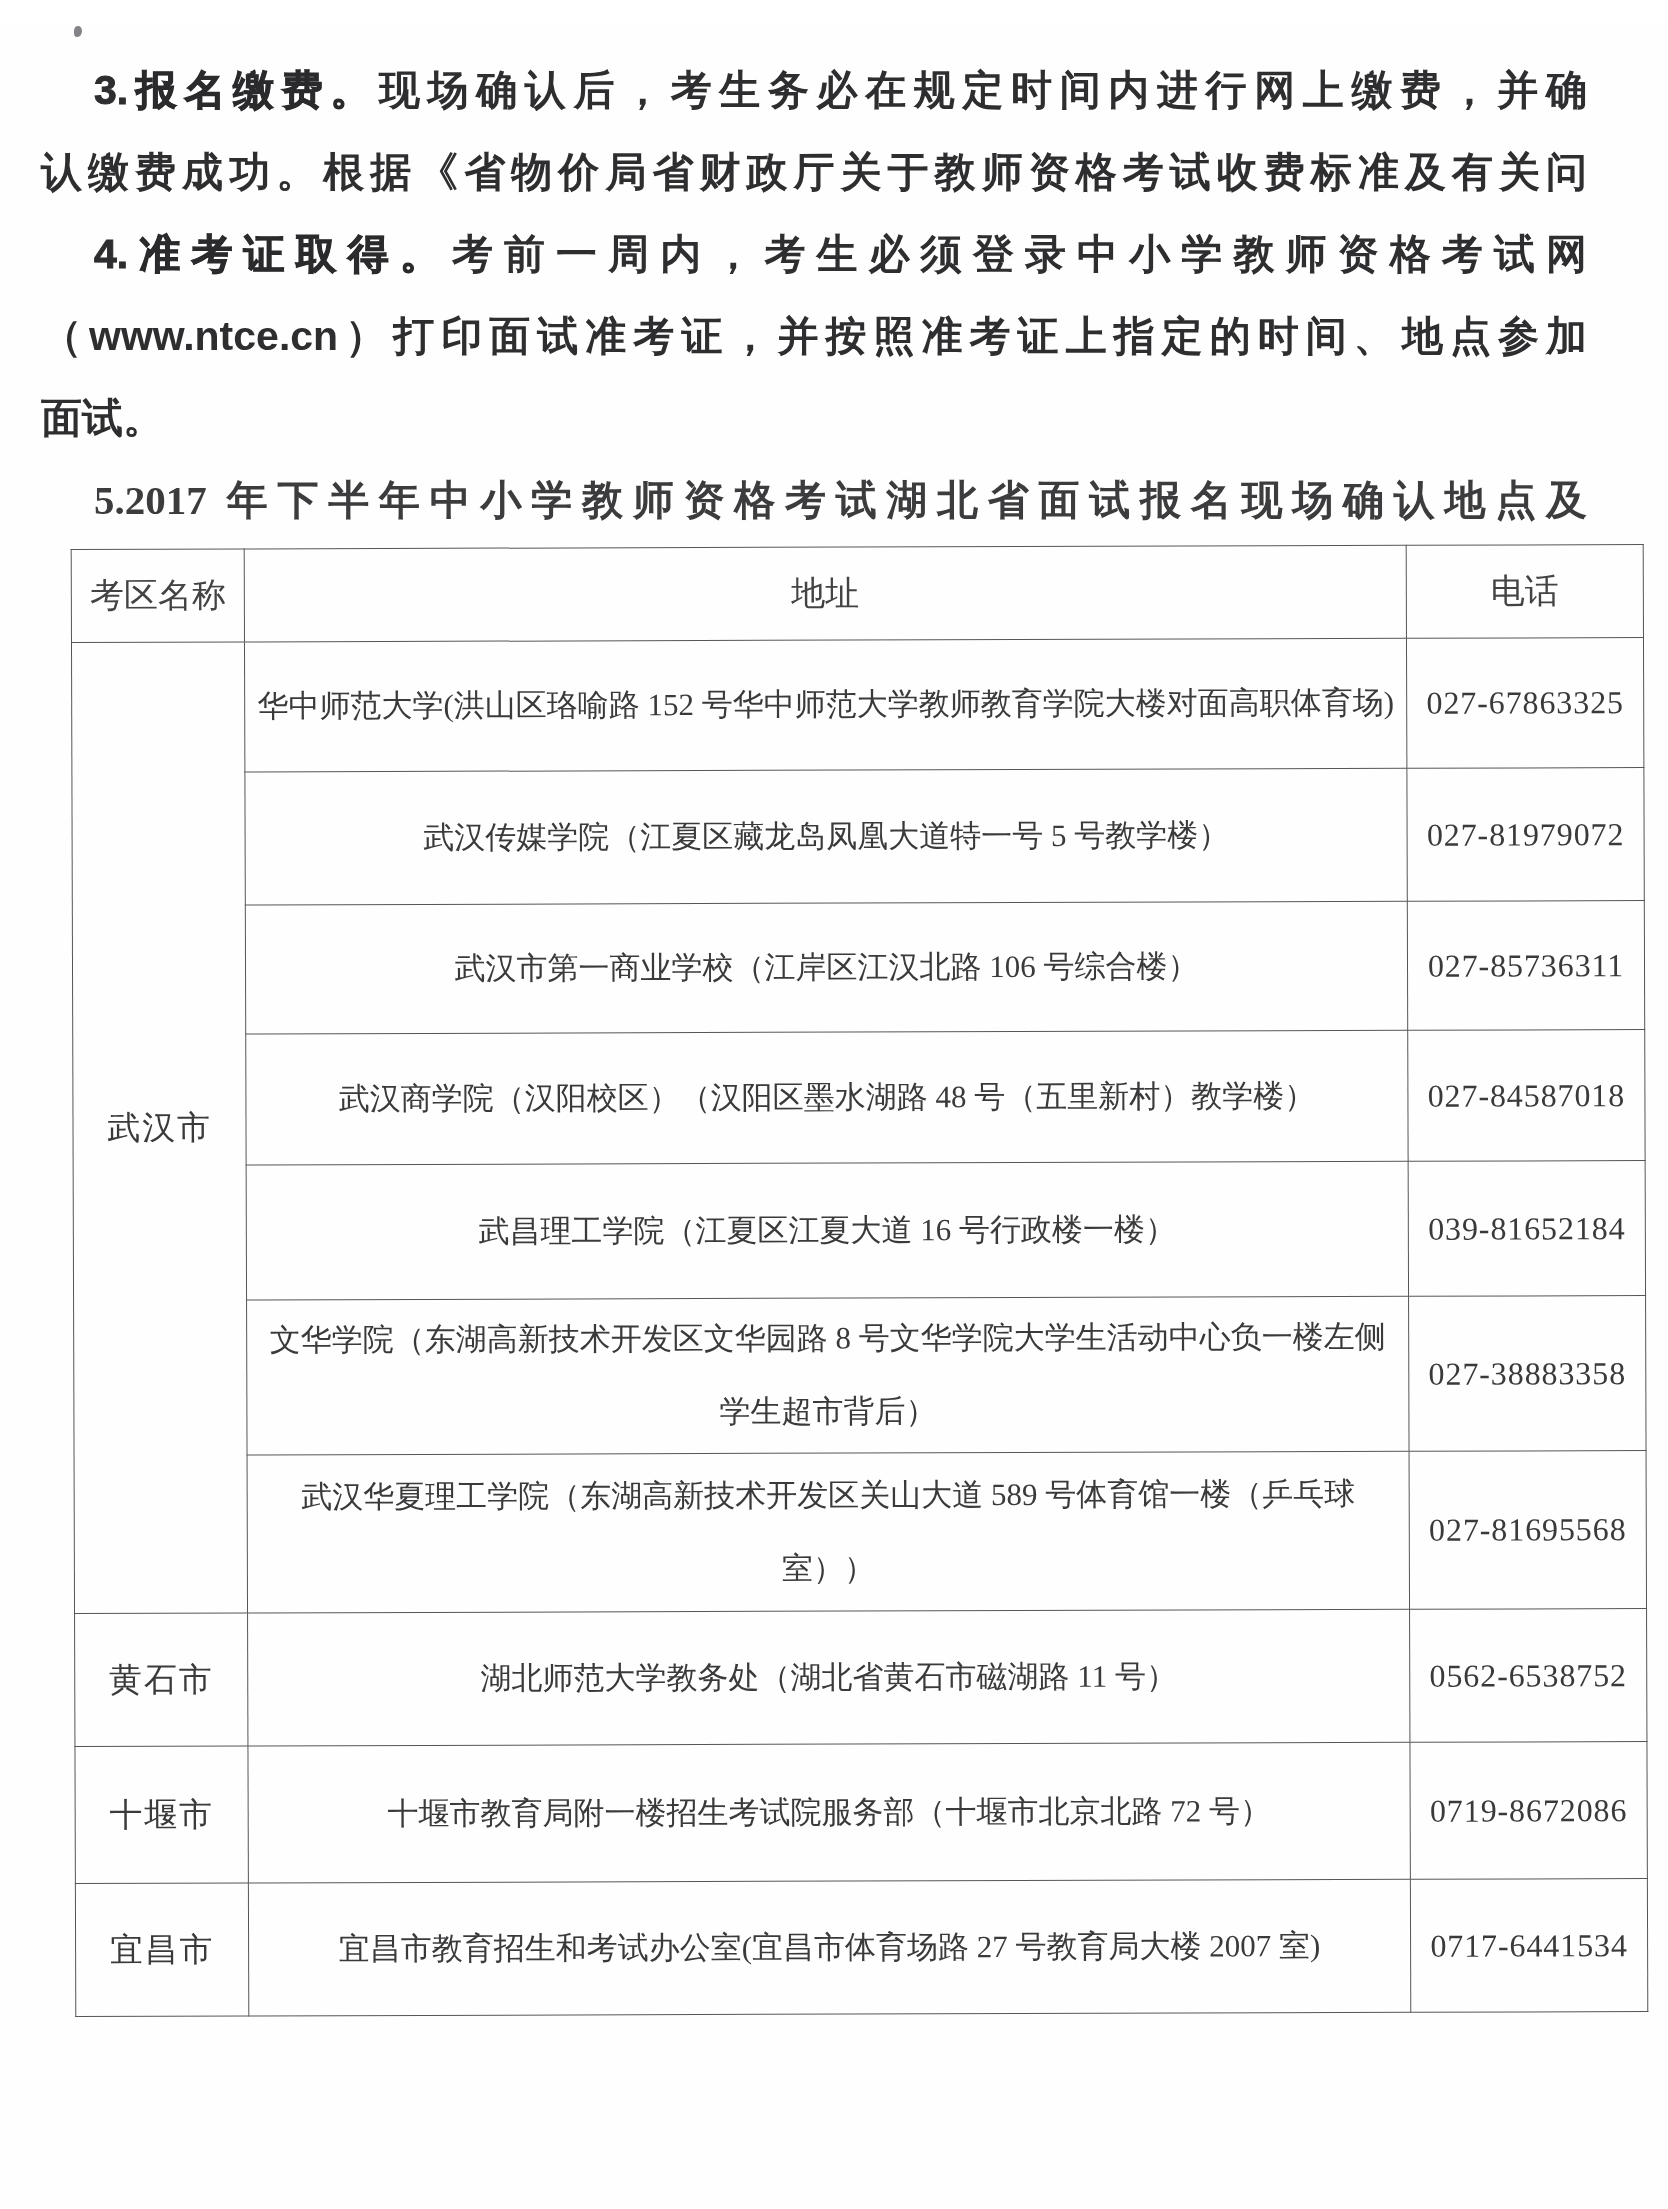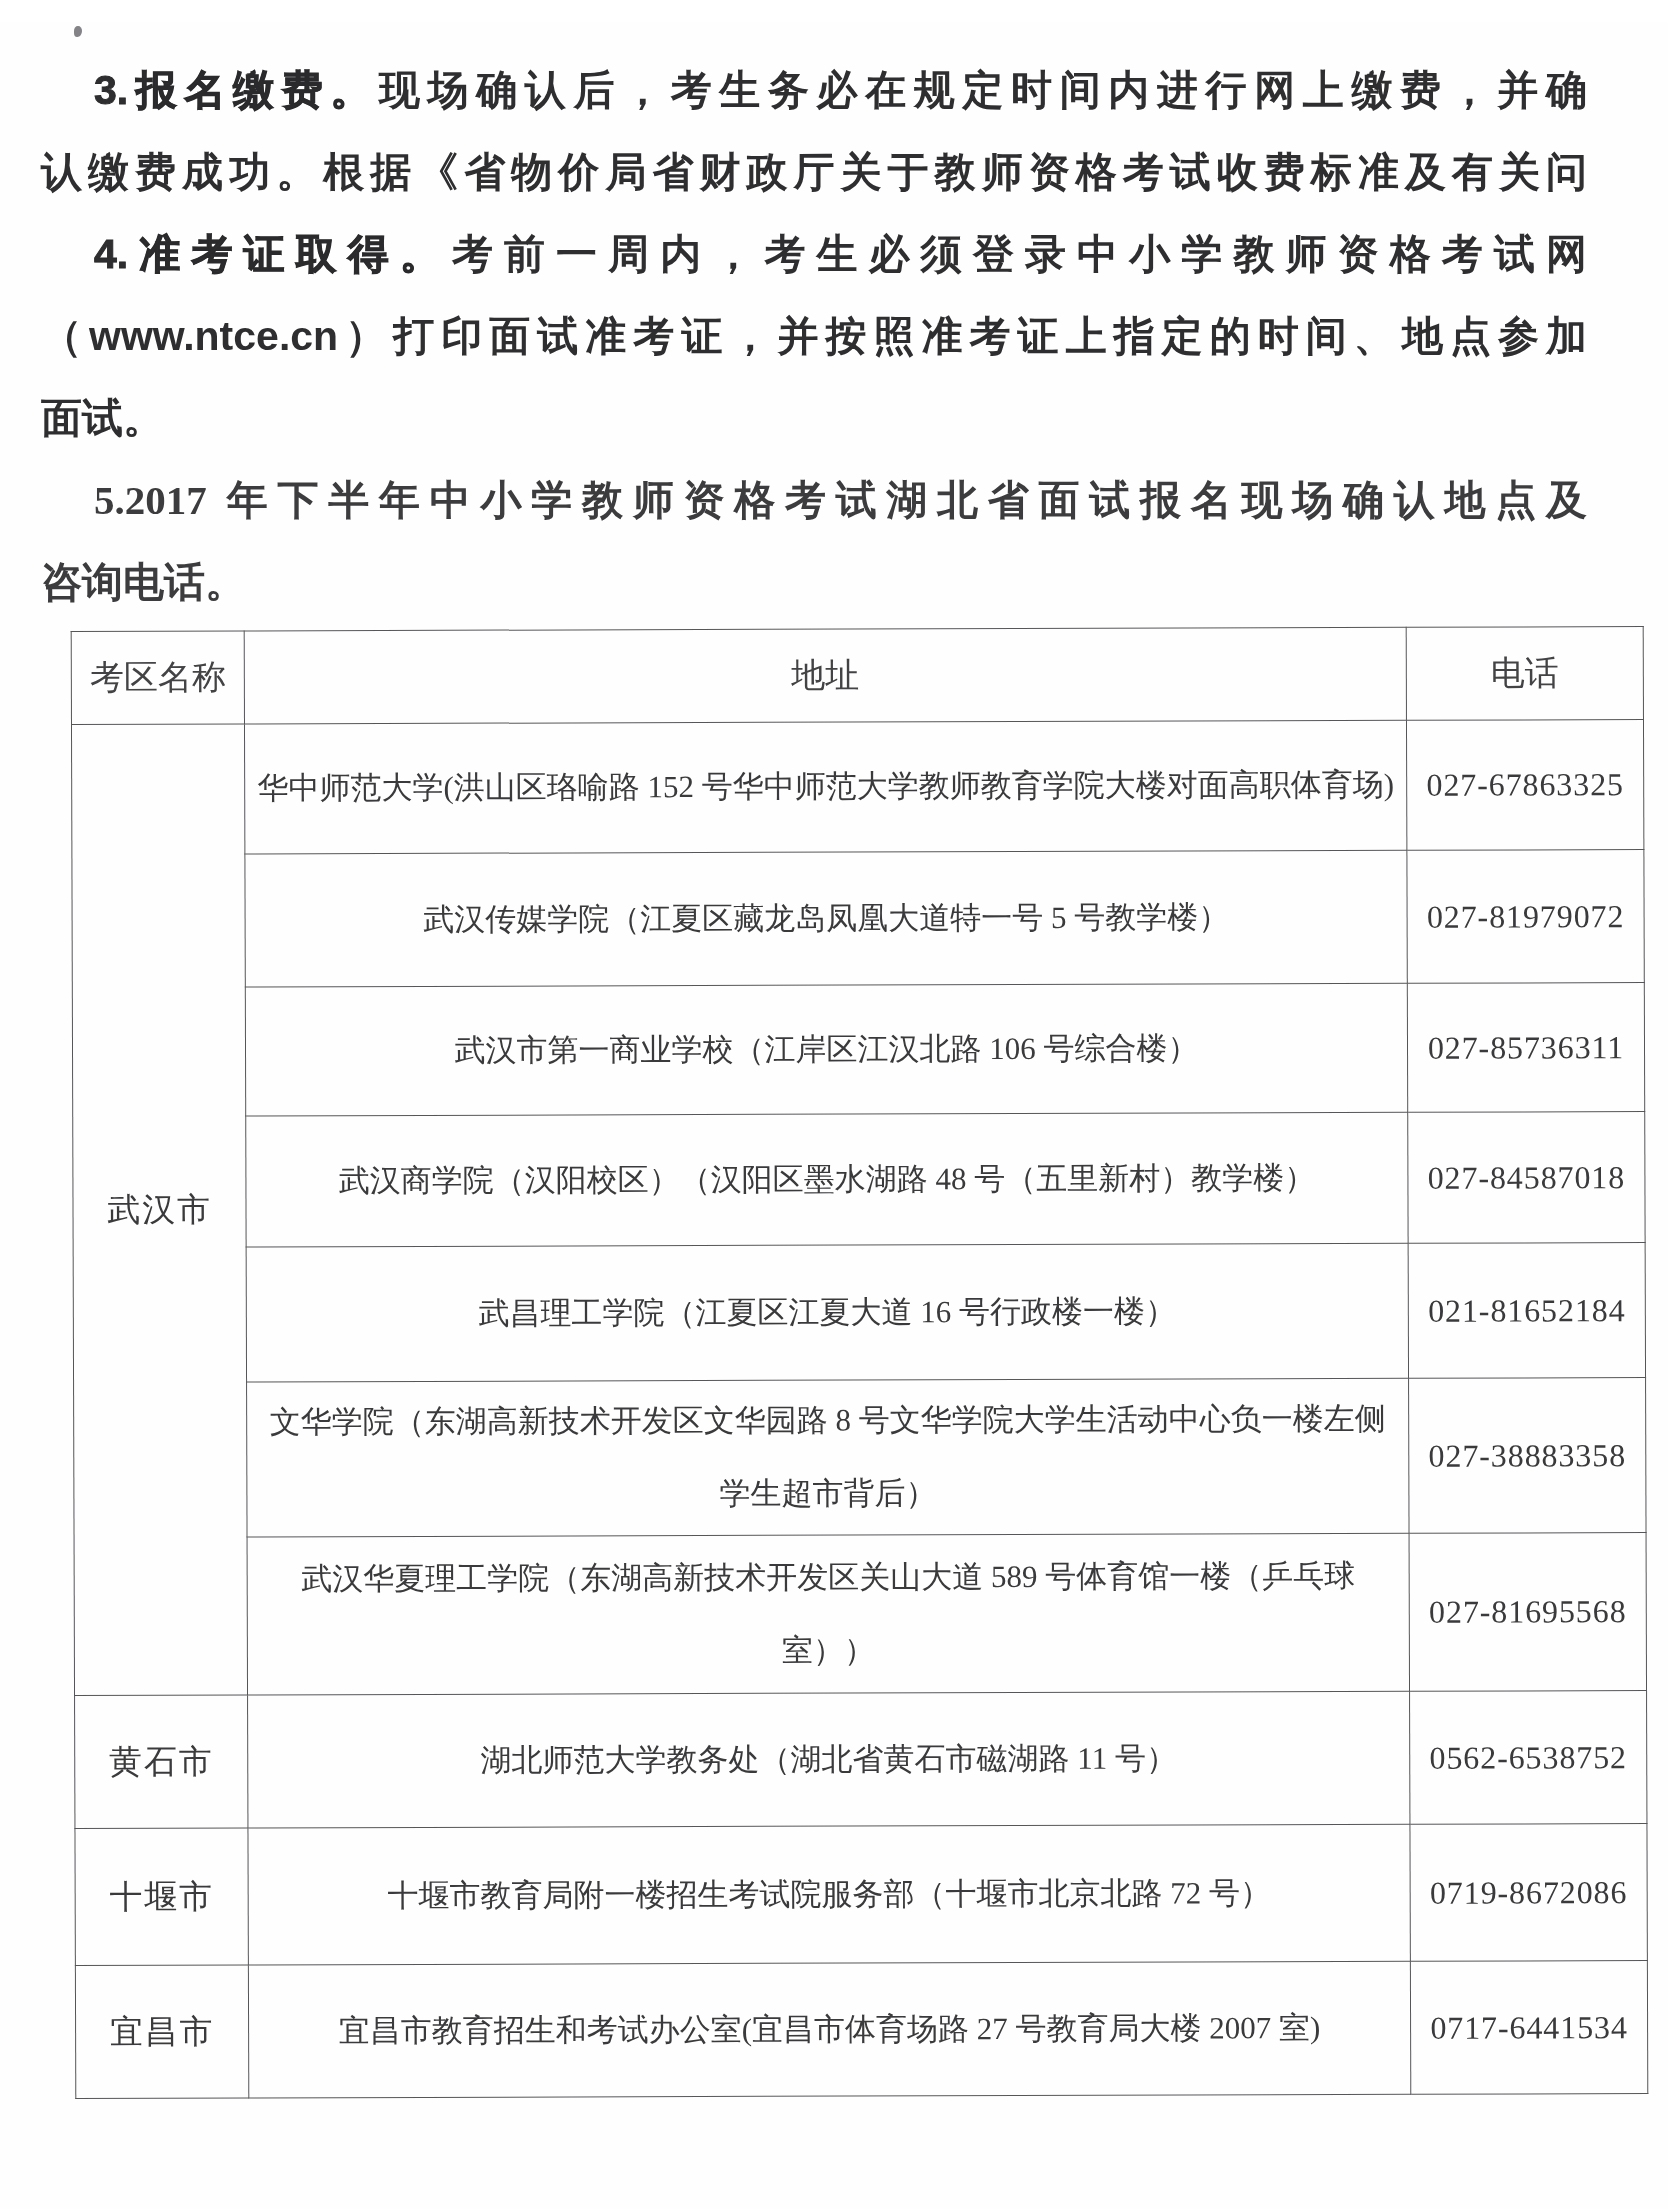--- a/index.html
+++ b/index.html
@@ -85,21 +85,20 @@
   <div class="text-block">
 
     <div class="pline indent"><span class="lead">3.报名缴费。</span><span>现场确认后，考生务必在规定时间内进行网上缴费，并确</span></div>
     <div class="pline"><span>认缴费成功。根据《省物价局省财政厅关于教师资格考试收费标准及有关问</span></div>
 
     <div class="pline indent"><span class="lead">4.准考证取得。</span><span>考前一周内，考生必须登录中小学教师资格考试网</span></div>
     <div class="pline"><span>（www.ntce.cn）打印面试准考证，并按照准考证上指定的时间、地点参加</span></div>
     <div class="pline no-just"><span>面试。</span></div>
 
     <div class="pline serif indent"><span>5.2017 年下半年中小学教师资格考试湖北省面试报名现场确认地点及</span></div>
-    <div class="pline serif no-just"><span>咨询电话。</span></div>
   </div>
 
   <table class="contact">
     <colgroup>
       <col style="width:173px">
       <col style="width:1162px">
       <col style="width:237px">
     </colgroup>
     <tbody>
       <tr class="hdr">
@@ -119,21 +118,21 @@
       <tr class="rh3">
         <td class="addr">武汉市第一商业学校（江岸区江汉北路 106 号综合楼）</td>
         <td class="phone">027-85736311</td>
       </tr>
       <tr class="rh4">
         <td class="addr">武汉商学院（汉阳校区）（汉阳区墨水湖路 48 号（五里新村）教学楼）</td>
         <td class="phone">027-84587018</td>
       </tr>
       <tr class="rh5">
         <td class="addr">武昌理工学院（江夏区江夏大道 16 号行政楼一楼）</td>
-        <td class="phone">021-81652184</td>
+        <td class="phone">039-81652184</td>
       </tr>
       <tr class="rh6">
         <td class="addr">文华学院（东湖高新技术开发区文华园路 8 号文华学院大学生活动中心负一楼左侧学生超市背后）</td>
         <td class="phone">027-38883358</td>
       </tr>
       <tr class="rh7">
         <td class="addr">武汉华夏理工学院（东湖高新技术开发区关山大道 589 号体育馆一楼（乒乓球室））</td>
         <td class="phone">027-81695568</td>
       </tr>
       <tr class="rh8">

